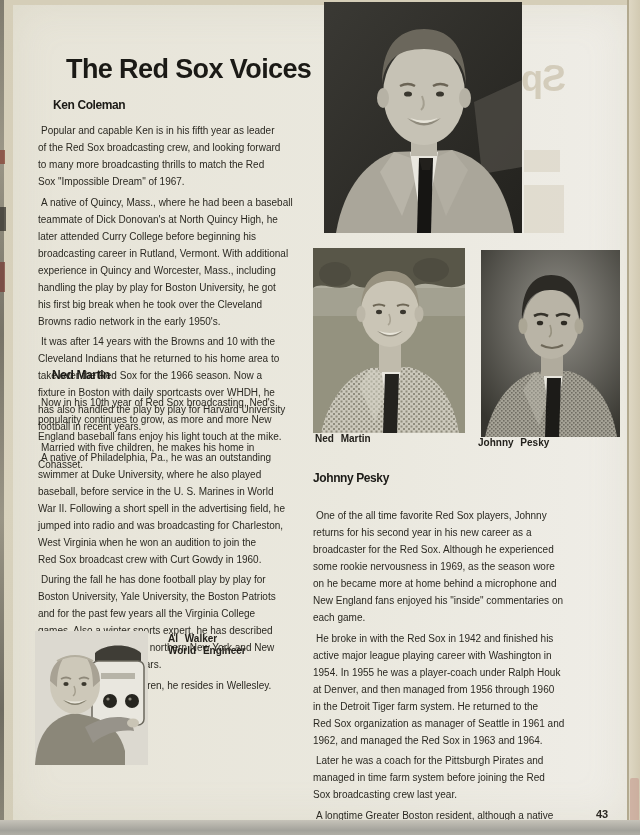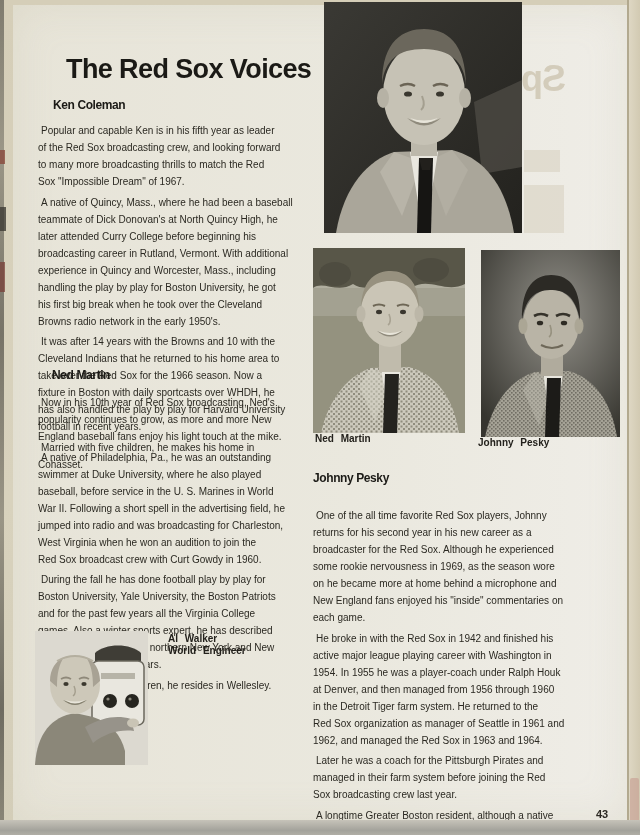--- a/index.html
+++ b/index.html
@@ -223,21 +223,21 @@
 New England fans enjoyed his "inside" commentaries on
 each game.</p>
     <p class="para">He broke in with the Red Sox in 1942 and finished his
 active major league playing career with Washington in
 1954. In 1955 he was a player-coach under Ralph Houk
 at Denver, and then managed from 1956 through 1960
 in the Detroit Tiger farm system. He returned to the
 Red Sox organization as manager of Seattle in 1961 and
 1962, and managed the Red Sox in 1963 and 1964.</p>
     <p class="para">Later he was a coach for the Pittsburgh Pirates and
-managed in their farm system before joining the Red
+managed in time farm system before joining the Red
 Sox broadcasting crew last year.</p>
     <p class="para">A longtime Greater Boston resident, although a native
 of Portland, Oregon, he gained a large New England
 following through the years as one of the most popular
 speakers at sports banquets all over the area.</p>
   </div>
 
   <div class="photo" style="left:35px;top:631px;">
     <svg width="113" height="134" viewBox="0 0 113 134">
       <rect width="113" height="134" fill="#dcd9d0"></rect>

